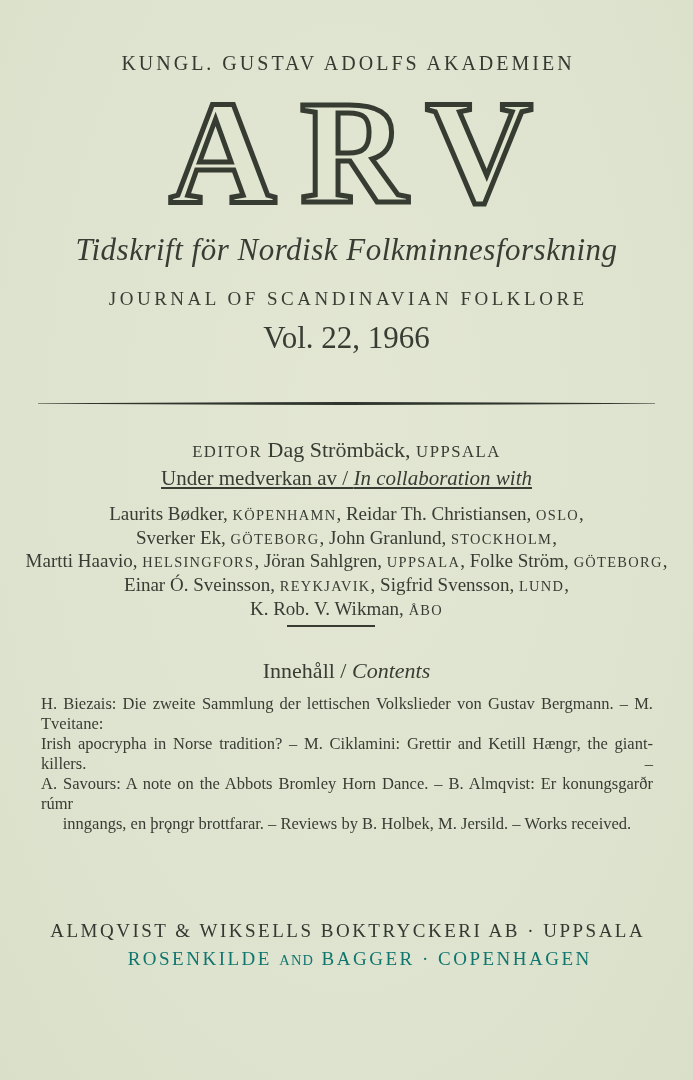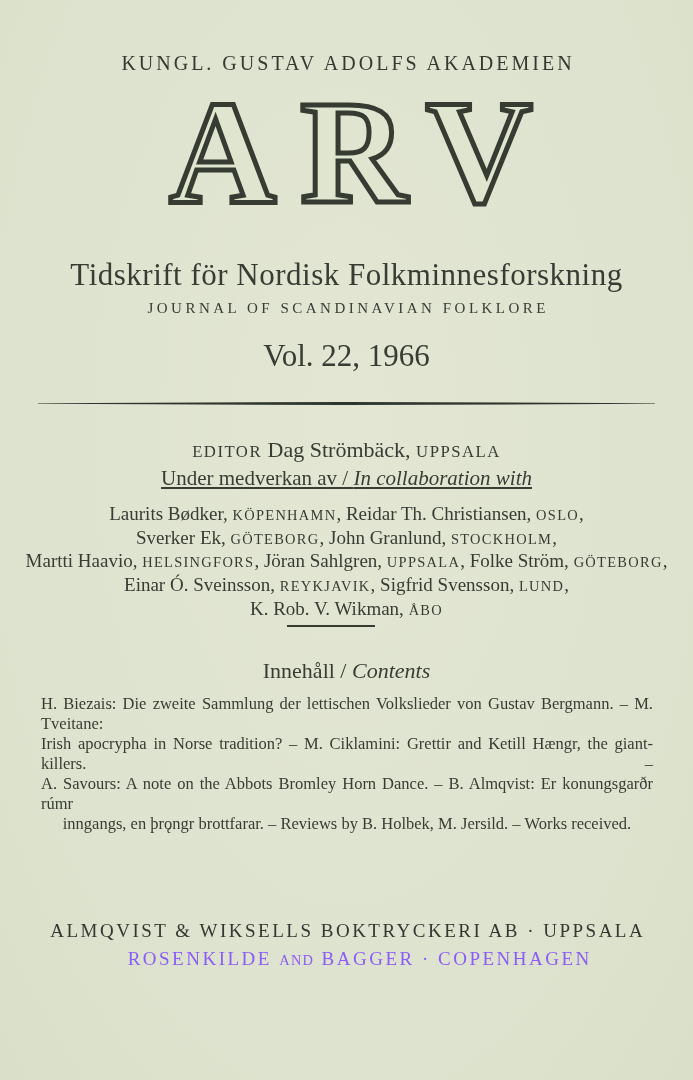--- a/index.html
+++ b/index.html
@@ -28,32 +28,33 @@
     line-height: 1;
     font-weight: bold;
     letter-spacing: 24px;
     text-indent: 24px;
     color: #e0e5d0;
     -webkit-text-stroke: 5px #363c32;
     text-stroke: 5px #363c32;
     padding-left: 9px;
   }
   .subtitle-sv {
-    top: 257px;
+    top: 232px;
     font-size: 31px;
+    font-style: italic;
     letter-spacing: 0.5px;
   }
   .subtitle-en {
-    top: 300px;
-    font-size: 15px;
+    top: 288px;
+    font-size: 19px;
     letter-spacing: 3.5px;
     text-indent: 3.5px;
   }
   .vol {
-    top: 338px;
+    top: 320px;
     font-size: 31px;
   }
   .rule-swelled {
     position: absolute;
     top: 402px; left: 38px;
     width: 617px; height: 3px;
     background: #2f352c;
     clip-path: polygon(0 38%, 50% 0, 100% 38%, 100% 62%, 50% 100%, 0 62%);
   }
   .editor {
@@ -96,21 +97,21 @@
     letter-spacing: 2.5px;
     text-indent: 2.5px;
     color: #333931;
     text-align: center;
   }
   .imprint2 {
     top: 948px;
     font-size: 19px;
     letter-spacing: 2.5px;
     text-indent: 2.5px;
-    color: #8b5cf6;
+    color: #0f766e;
     padding-left: 24px;
   }
 </style>
 </head>
 <body>
 
 <div class="abs academy">KUNGL. GUSTAV ADOLFS AKADEMIEN</div>
 
 <div class="abs arv">ARV</div>
 

